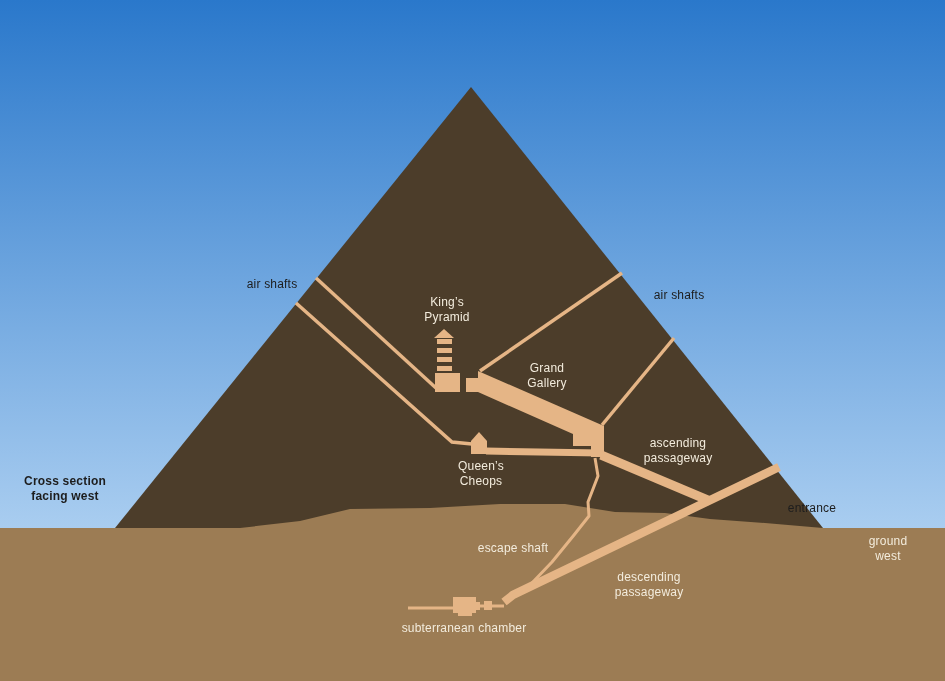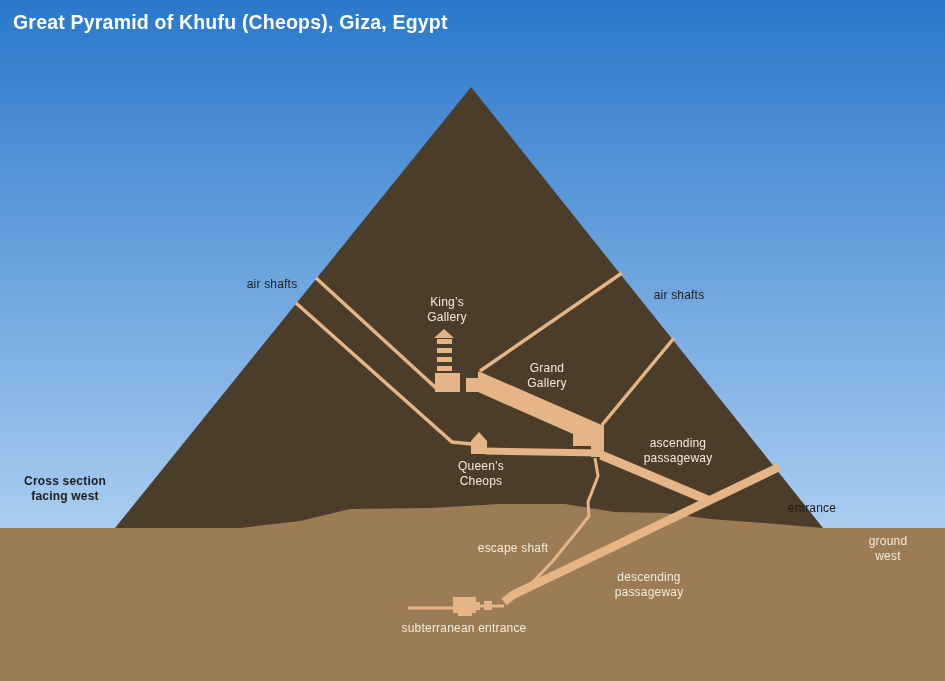--- a/index.html
+++ b/index.html
@@ -80,34 +80,33 @@
 
       <line x1="408" y1="608" x2="453" y2="608" stroke-width="3"></line>
       <rect x="453" y="597" width="23" height="16" stroke="none"></rect>
       <rect x="458" y="613" width="14" height="3" stroke="none"></rect>
       <rect x="476" y="602" width="4" height="8" stroke="none"></rect>
       <line x1="480" y1="606" x2="504" y2="606" stroke-width="3"></line>
       <rect x="484" y="601" width="8" height="9" stroke="none"></rect>
     </g>
   </svg>
 
-  <div id="title">Great Pyramid of Khufu (Cheops), Giza, Egypt</div>
 
   <div class="label dark" style="left:272px; top:277px;">air shafts</div>
   <div class="label dark" style="left:679px; top:288px;">air shafts</div>
   <div class="label light" style="left:447px; top:295px;">King’s
-Gallery</div>
+Pyramid</div>
   <div class="label light" style="left:547px; top:361px;">Grand
 Gallery</div>
   <div class="label light" style="left:678px; top:436px;">ascending
 passageway</div>
   <div class="label dark" style="left:812px; top:453px;margin-top:48px;">entrance</div>
   <div class="label dark bold" style="left:65px; top:474px;">Cross section
 facing west</div>
   <div class="label light" style="left:481px; top:459px;">Queen’s
 Cheops</div>
   <div class="label light" style="left:888px; top:534px;">ground west</div>
   <div class="label light" style="left:513px; top:541px;">escape shaft</div>
   <div class="label light" style="left:649px; top:570px;">descending
 passageway</div>
-  <div class="label light" style="left:464px; top:621px;">subterranean entrance</div>
+  <div class="label light" style="left:464px; top:621px;">subterranean chamber</div>
 
 </div>
 
 </body></html>

